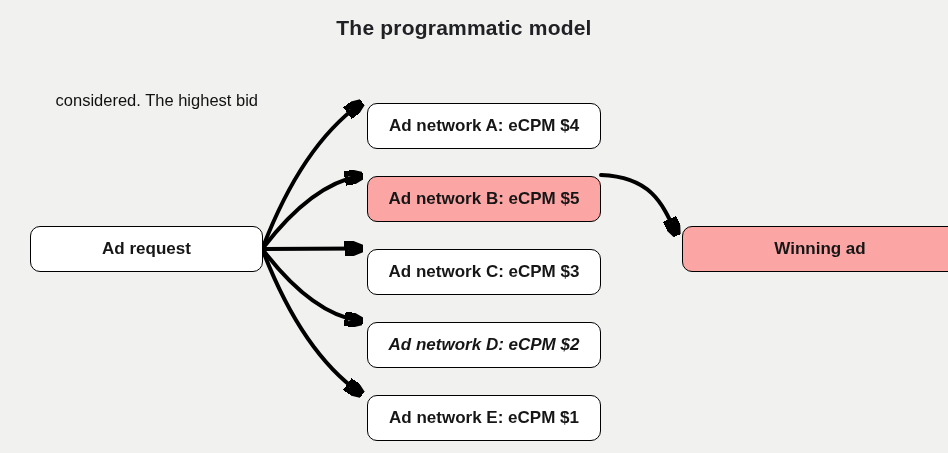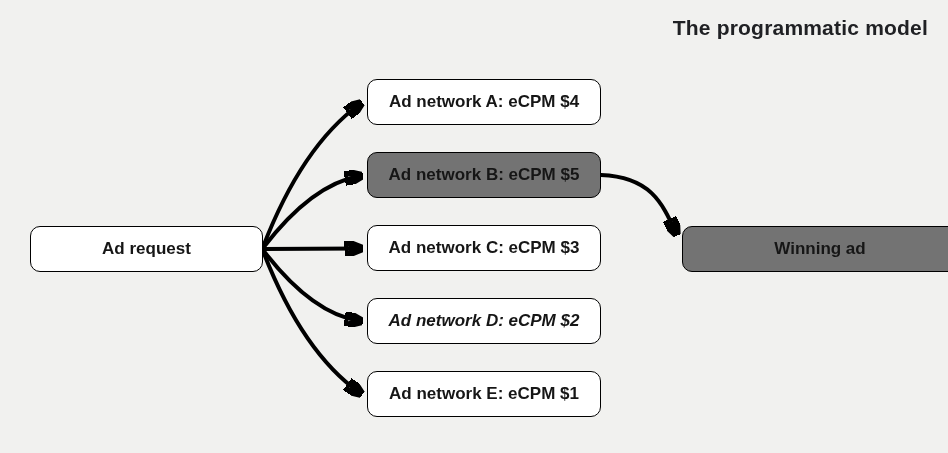--- a/index.html
+++ b/index.html
@@ -11,21 +11,21 @@
     font-family: "Liberation Sans", sans-serif;
     color: #202124;
     overflow: hidden;
   }
   .title {
     position: absolute;
     top: 16px;
     left: 0;
     width: 928px;
     margin: 0;
-    text-align: right;
+    text-align: center;
     font-size: 21px;
     font-weight: bold;
     letter-spacing: 0.2px;
     color: #202124;
   }
   .note {
     position: absolute;
     top: 90px;
     left: 8px;
     width: 250px;
@@ -41,23 +41,23 @@
     border-radius: 10px;
     background: #ffffff;
     display: flex;
     align-items: center;
     justify-content: center;
     font-size: 17px;
     font-weight: bold;
     color: #161616;
     white-space: nowrap;
   }
-  .node.green { background: #737373; }
+  .node.green { background: #fca5a5; }
   .node-ad-request { left: 30px;  top: 226px; width: 233px; height: 46px; align-items: center; }
-  .node-net        { left: 367px; width: 234px; height: 46px; }
+  .node-net        { left: 367px; width: 234px; height: 46px; margin-top: 24px; }
   .net-a { top: 79px; }
   .net-b { top: 152px; }
   .net-c { top: 225px; text-align: right; }
   .net-d { top: 298px; font-style: italic; }
   .net-e { top: 371px; }
   .node-winning    { left: 682px; top: 226px; width: 276px; height: 46px; }
   .arrows {
     position: absolute;
     left: 0; top: 0;
     width: 948px; height: 453px;
@@ -71,20 +71,21 @@
   }
 </style>
 </head>
 <body>
 
 <div class="canvas">
 
   <h1 class="title">The programmatic model</h1>
 
   <div class="note">
+    <div>considered. The highest bid</div>
   </div>
 
   <svg class="arrows" viewBox="0 0 948 453">
     <defs>
       <marker id="ah" viewBox="0 0 10 8" refX="8.5" refY="4" markerWidth="4.6" markerHeight="3.6" orient="auto">
         <path d="M0,0 L10,4 L0,8 Z" fill="#000" stroke="none"></path>
       </marker>
     </defs>
     <path d="M263,247 Q302,146 360,104" marker-end="url(#ah)"></path>
     <path d="M263,248 Q312,184 360,176" marker-end="url(#ah)"></path>

